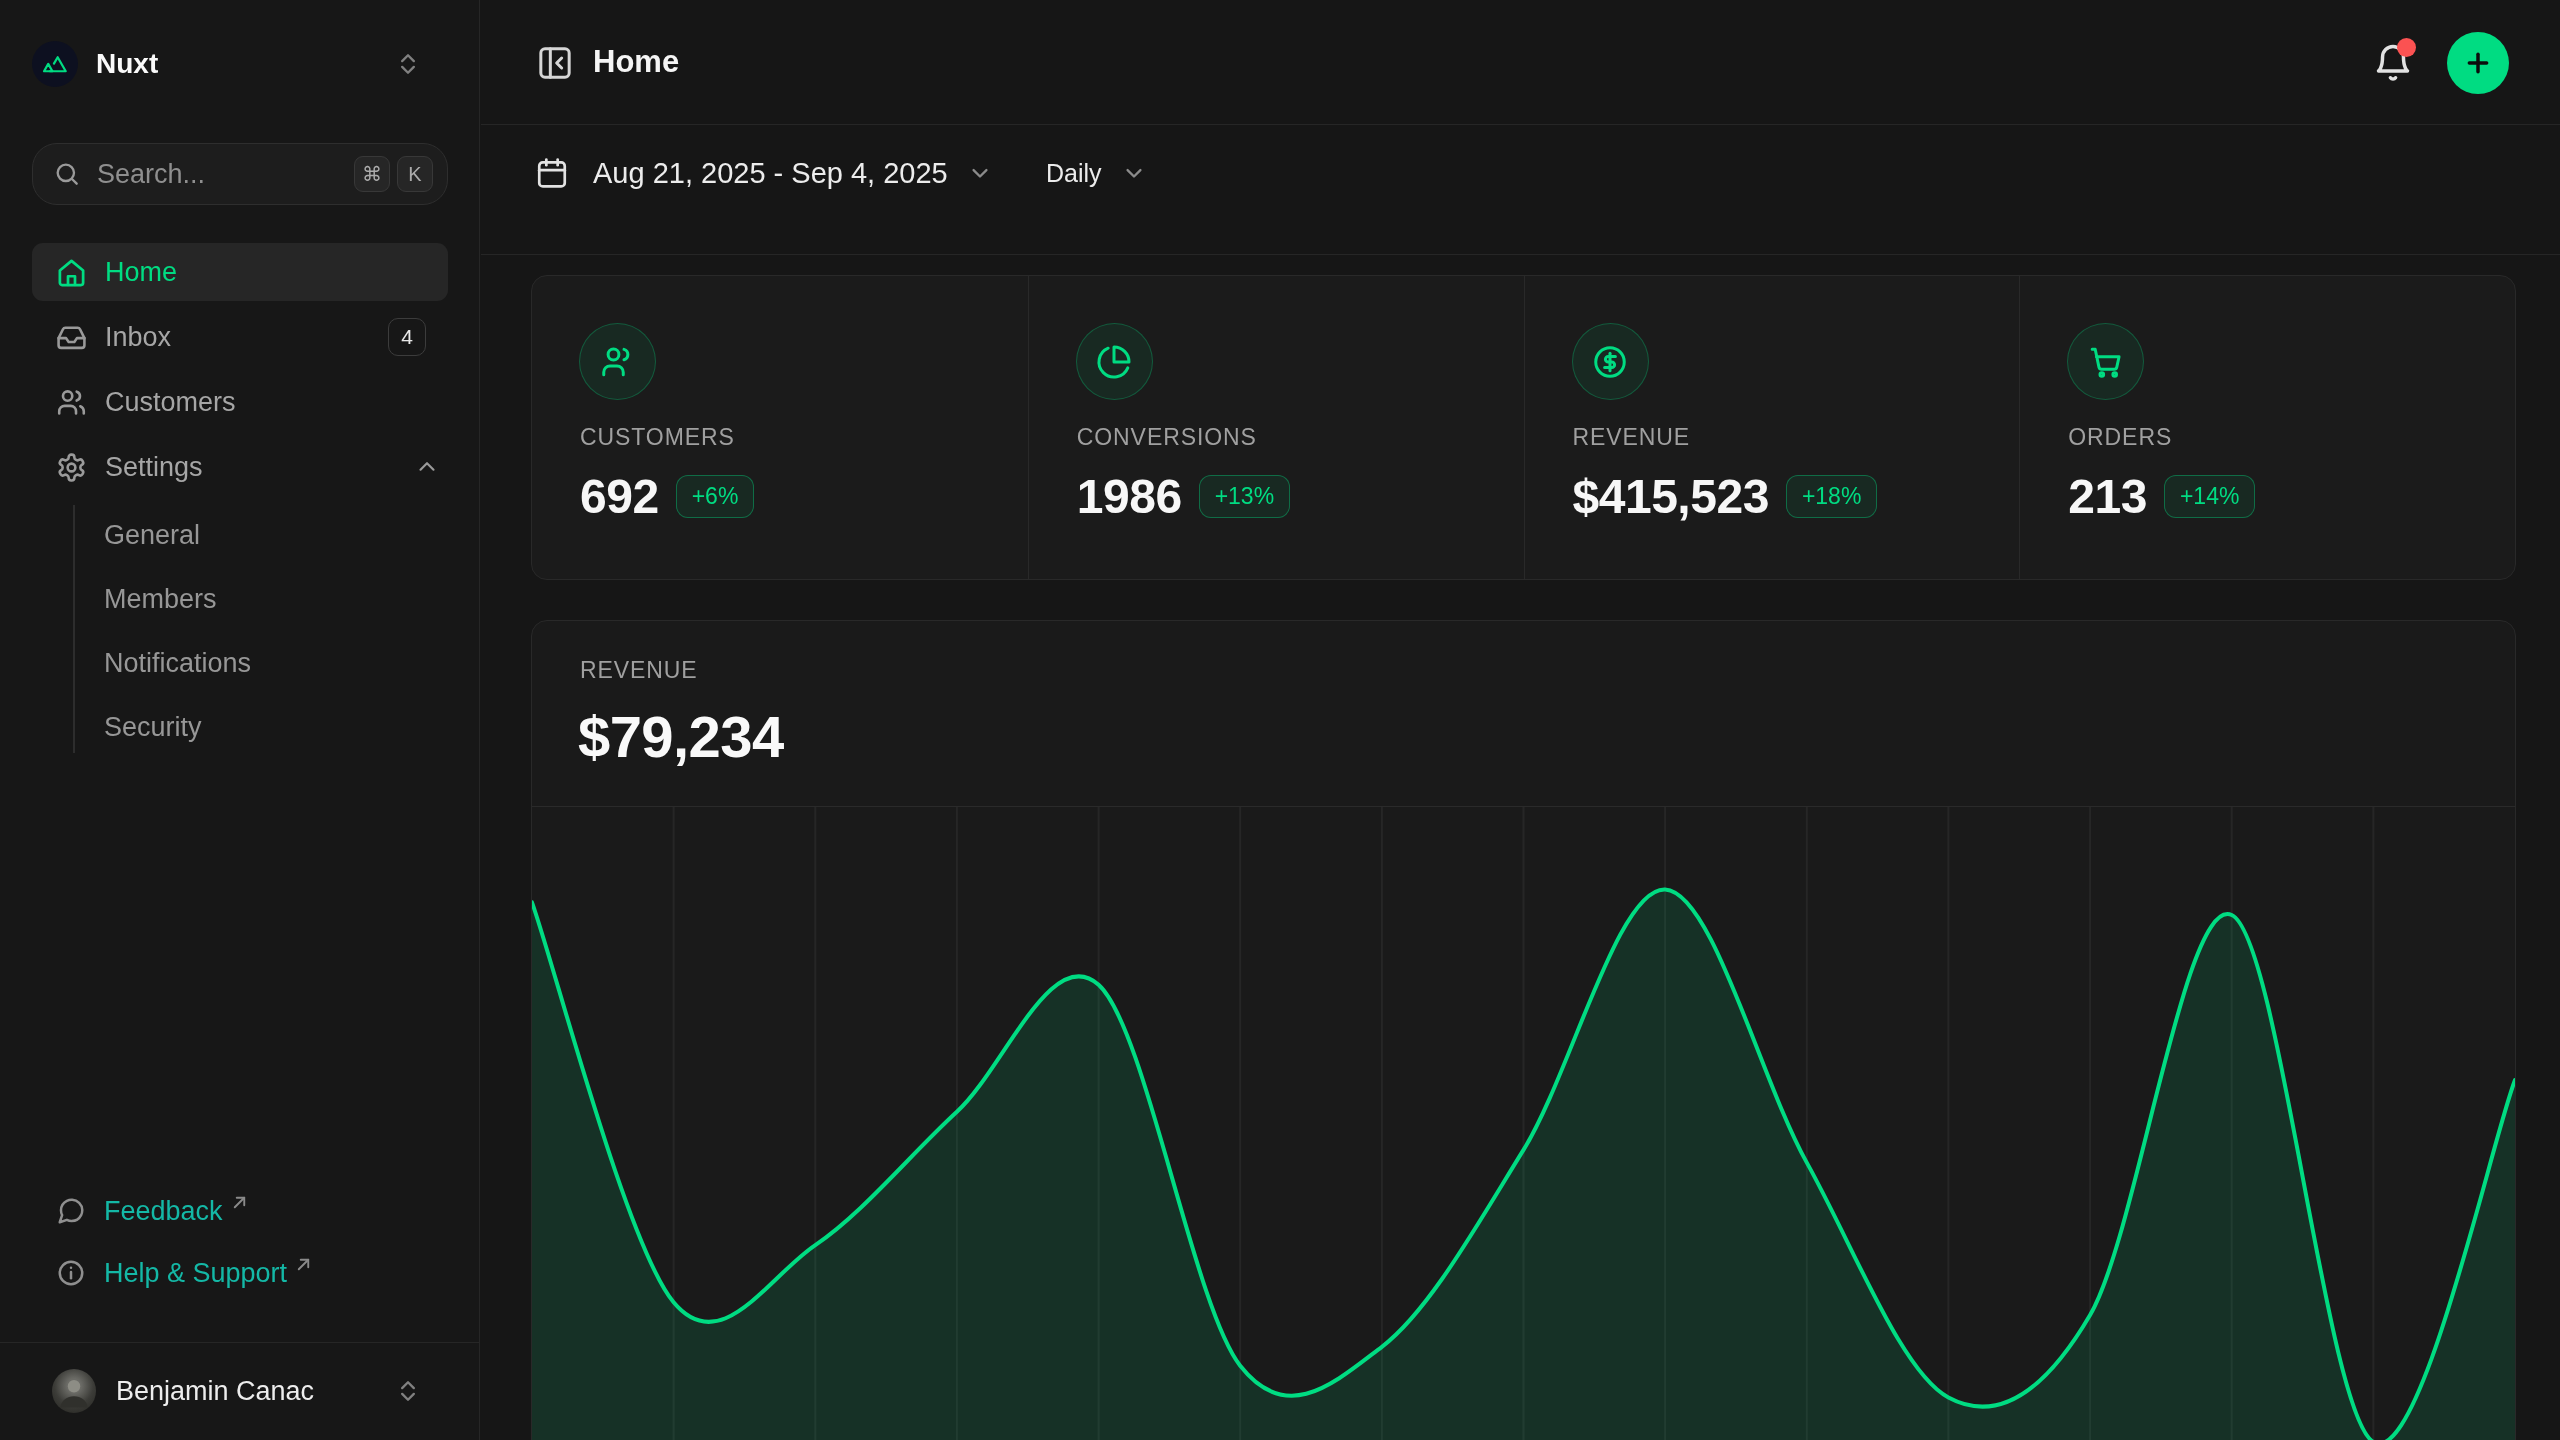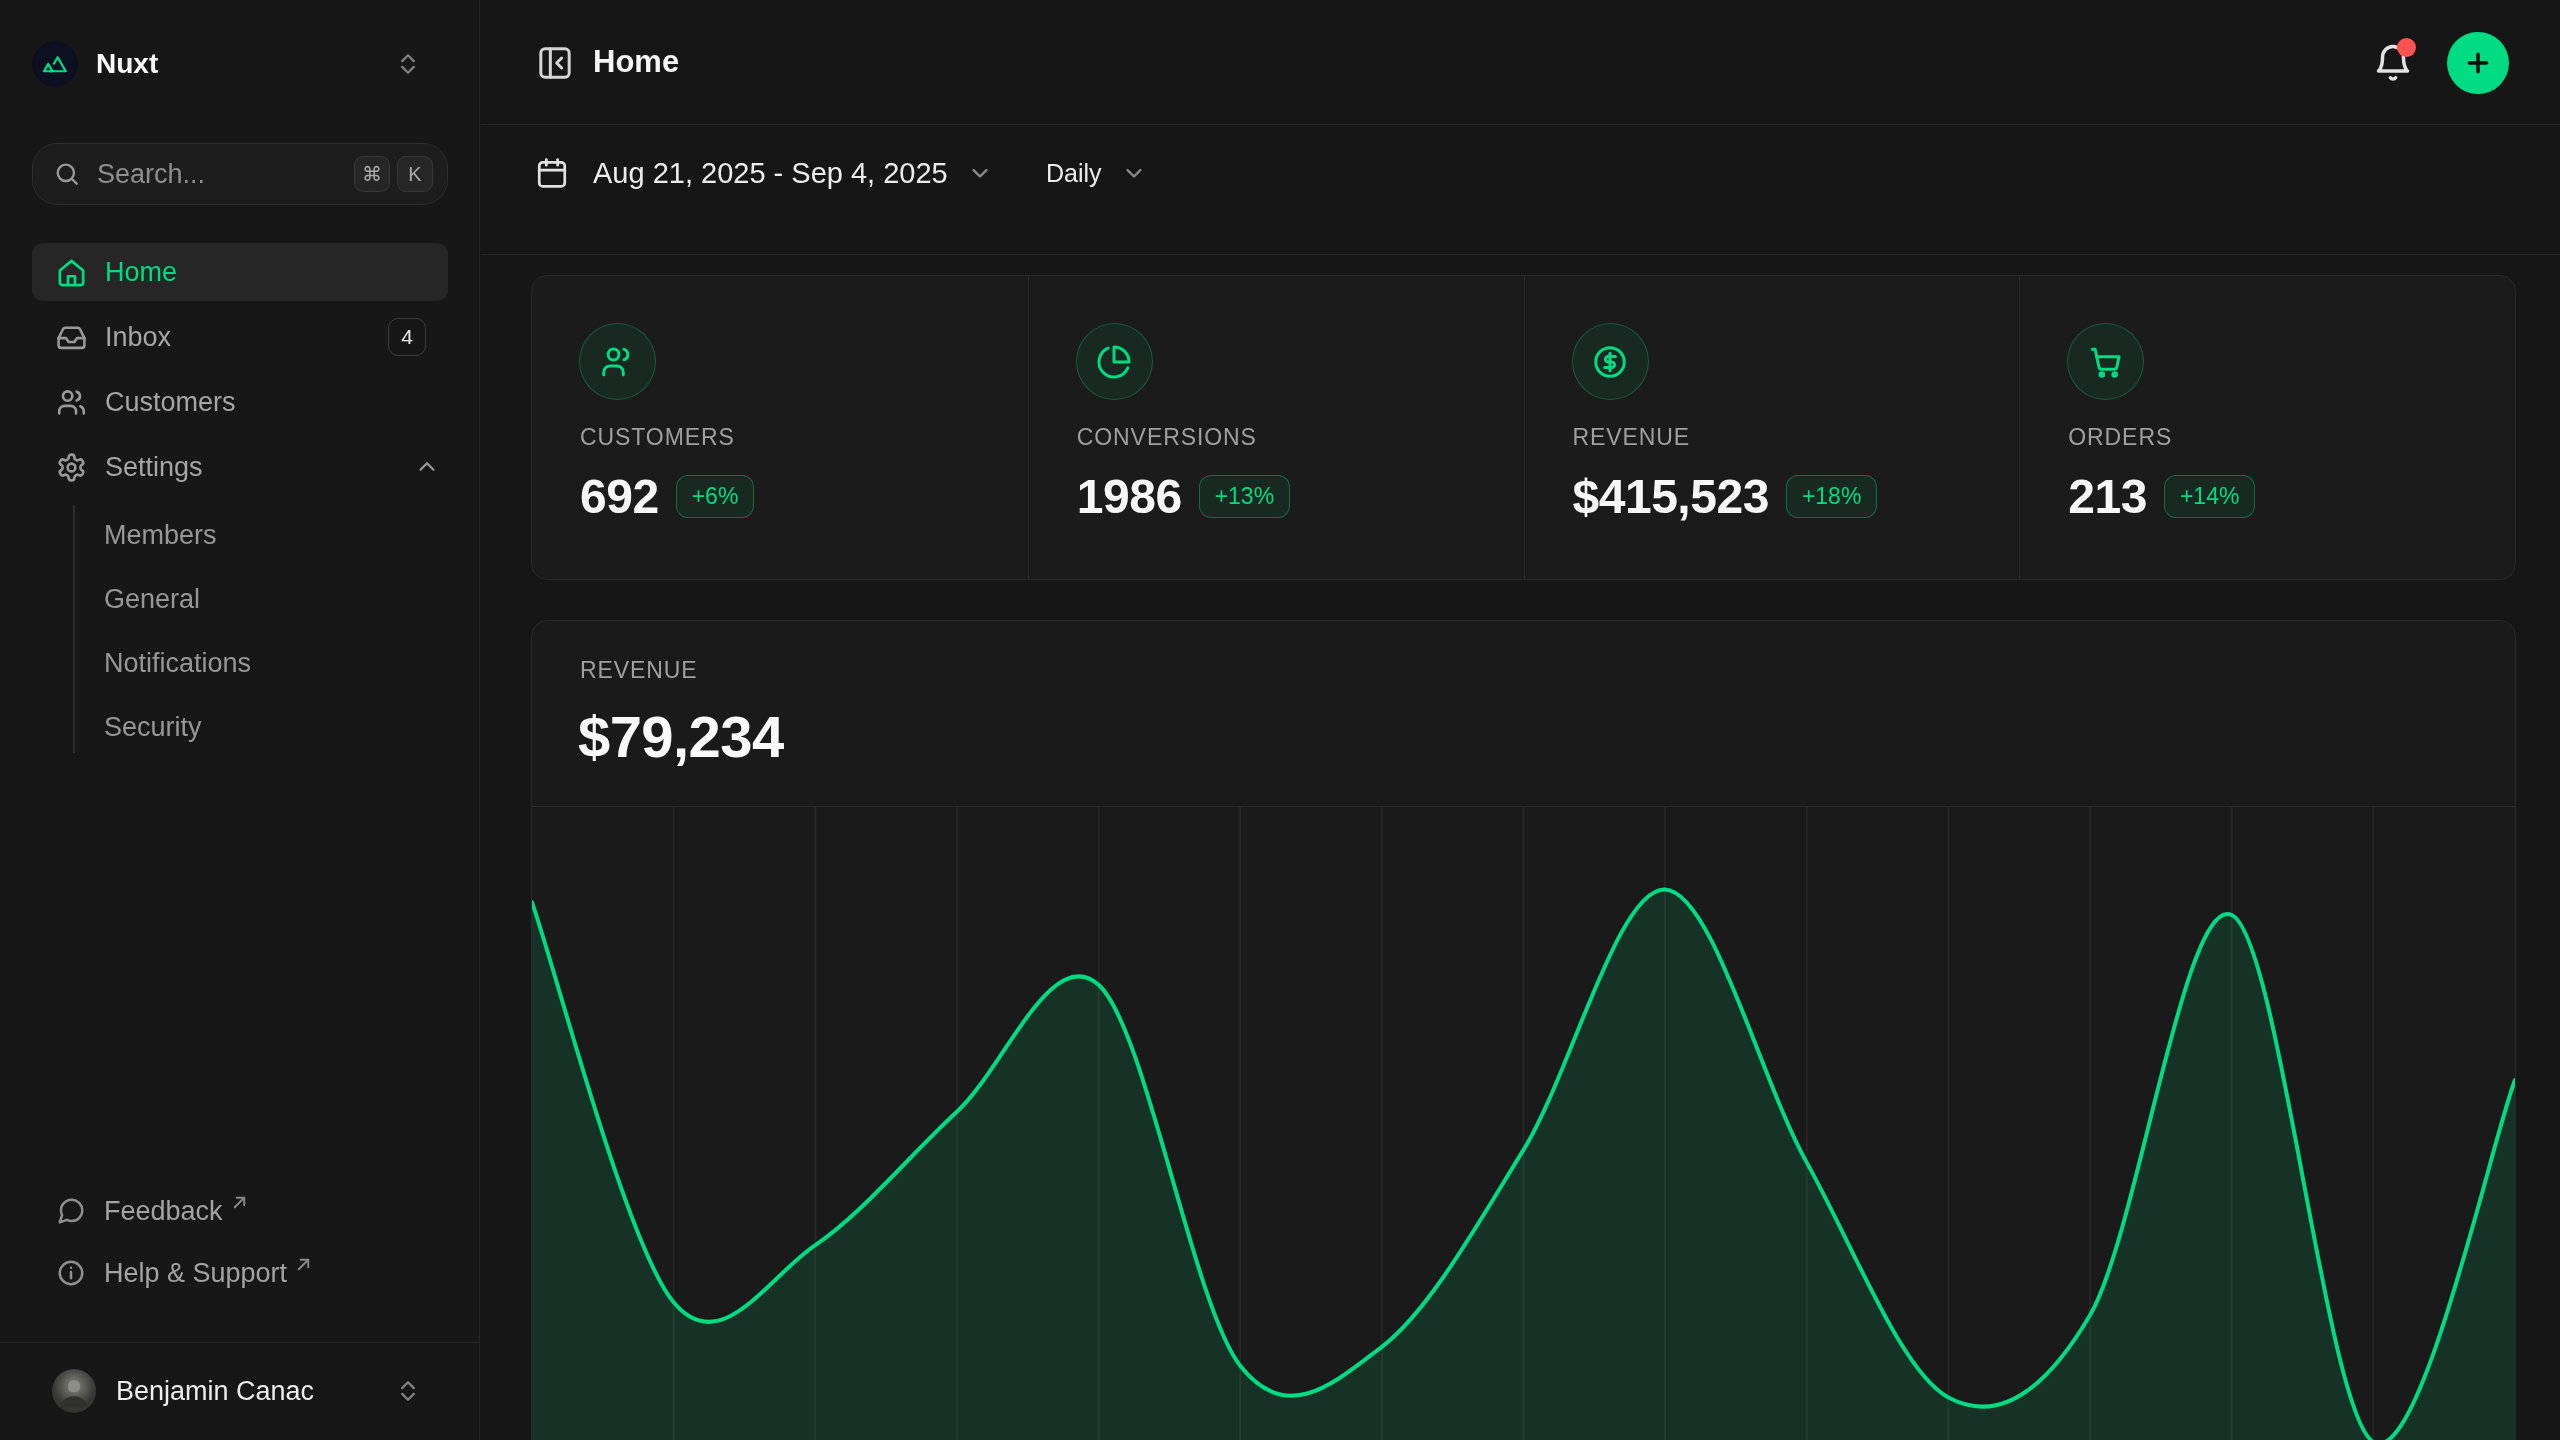--- a/index.html
+++ b/index.html
@@ -32,21 +32,21 @@
   .nav-item.active .nlabel{color:#00dc82;}
   .count-badge{position:absolute;right:22px;top:50%;transform:translateY(-50%);min-width:38px;height:38px;
     border:1px solid #3c3c3c;border-radius:10px;display:flex;align-items:center;justify-content:center;
     font-size:21px;color:#e8e8e8;box-sizing:border-box;}
   .nav-chevron{position:absolute;right:8px;top:50%;transform:translateY(-50%);width:26px;height:26px;color:#9a9a9a;}
   .subnav{position:relative;margin-left:41px;padding-left:31px;}
   .subnav:before{content:"";position:absolute;left:0;top:2px;bottom:6px;width:1.5px;background:#2d2d2d;}
   .subnav-item{height:64px;display:flex;align-items:center;font-size:27px;color:#979797;cursor:pointer;}
 
   .side-footer{position:absolute;left:32px;bottom:130px;width:416px;}
-  .flink{display:flex;align-items:center;height:50px;margin-bottom:12px;color:#a3a3a3;cursor:pointer;}
+  .flink{display:flex;align-items:center;height:50px;margin-bottom:12px;color:#14b8a6;cursor:pointer;}
   .flink .nico{width:30px;height:30px;margin-left:24px;flex:0 0 auto;color:#8f8f8f;}
   .flink .nlabel{margin-left:18px;font-size:27px;}
   .ext{width:19px;height:19px;margin-left:7px;margin-bottom:18px;color:#8a8a8a;}
   .side-divider{position:absolute;left:0;bottom:97px;width:480px;height:1px;background:#262626;}
   .user-row{position:absolute;left:32px;bottom:20px;width:416px;height:58px;display:flex;align-items:center;cursor:pointer;}
   .avatar{width:44px;height:44px;margin-left:20px;border-radius:50%;flex:0 0 auto;overflow:hidden;
     background:radial-gradient(circle at 50% 38%, #6b6b66 0 20%, #3c3c38 55%, #23231f 100%);position:relative;}
   .avatar svg{position:absolute;left:0;top:0;}
   .user-name{margin-left:20px;font-size:27px;color:#ededed;font-weight:500;}
   .user-row .chevrons{left:362px;}
@@ -184,24 +184,24 @@
         <span class="nlabel">Settings</span>
         <span class="nav-chevron">
           <svg class="ic" width="26" height="26" viewBox="0 0 24 24">
               <path d="m6 14.5 6-6 6 6"></path>
             </svg>
         </span>
       </div>
 
       <div class="subnav">
         <div class="subnav-item">
-          <span>Members</span>
+          <span>General</span>
         </div>
         <div class="subnav-item">
-          <span>General</span>
+          <span>Members</span>
         </div>
         <div class="subnav-item">
           <span>Notifications</span>
         </div>
         <div class="subnav-item">
           <span>Security</span>
         </div>
       </div>
     </nav>
 

